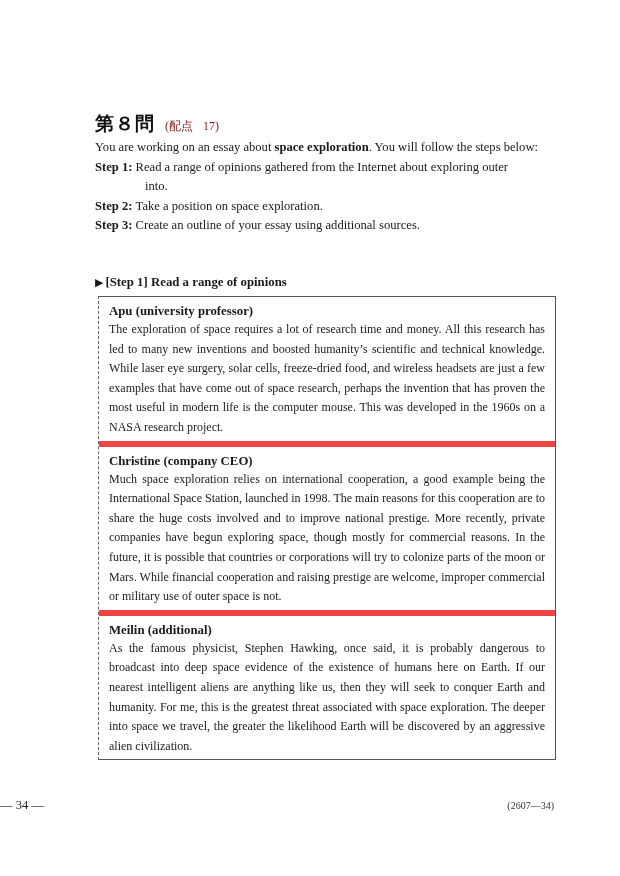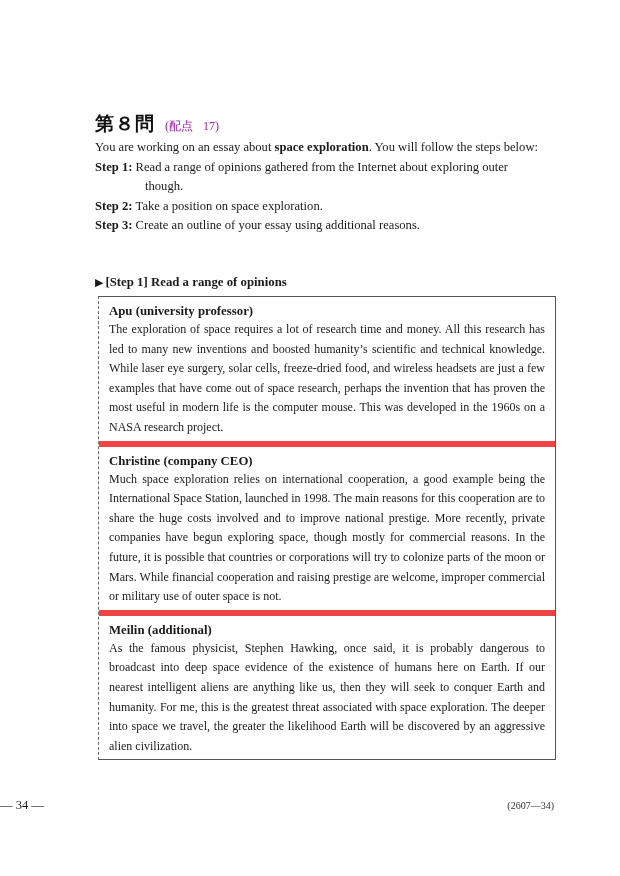--- a/index.html
+++ b/index.html
@@ -12,21 +12,21 @@
       overflow: hidden;
     }
     .page { position: absolute; left: 0; top: 0; width: 620px; height: 876px; }
 
     .qheader { position: absolute; left: 95px; top: 88px; display: flex; align-items: baseline; }
     .qnum {
       font-family: "DejaVu Sans", sans-serif;
       font-weight: bold; font-size: 19px; letter-spacing: 1px;
       color: #111;
     }
-    .qpoints { font-size: 12px; margin-left: 10px; color: #a21caf; margin-top: 30px; }
+    .qpoints { font-size: 12px; margin-left: 10px; color: #7f1d1d; margin-top: 30px; }
     .qpoints .pts { margin-left: 10px; }
 
     .intro { position: absolute; left: 95px; top: 138px; width: 462px; font-size: 12.6px; line-height: 19.5px; }
     .intro p { margin: 0; text-align: justify; }
     .steps { margin-top: 0; }
     .step { display: flex; }
     .step-label { font-weight: bold; white-space: nowrap; }
     .step-text { }
     .step-cont { padding-left: 50px; }
 
@@ -68,27 +68,27 @@
     </span>
   </div>
 
   <div class="intro">
     <p><span>You are working on an essay about </span><b>space exploration</b><span>.  You will follow the steps below:</span></p>
     <div class="steps">
       <div>
         <div class="step">
           <span class="step-label">Step 1:</span>&nbsp;<span class="step-text">Read a range of opinions gathered from the Internet about exploring outer</span>
         </div>
-        <div class="step-cont">though.</div>
+        <div class="step-cont">into.</div>
       </div>
       <div class="step">
         <span class="step-label">Step 2:</span>&nbsp;<span class="step-text">Take a position on space exploration.</span>
       </div>
       <div class="step">
-        <span class="step-label">Step 3:</span>&nbsp;<span class="step-text">Create an outline of your essay using additional reasons.</span>
+        <span class="step-label">Step 3:</span>&nbsp;<span class="step-text">Create an outline of your essay using additional sources.</span>
       </div>
     </div>
   </div>
 
   <div class="section-title">
     <span class="tri">▶</span><span>[Step 1] Read a range of opinions</span>
   </div>
 
   <div class="opinions">
     <div class="opinion">

